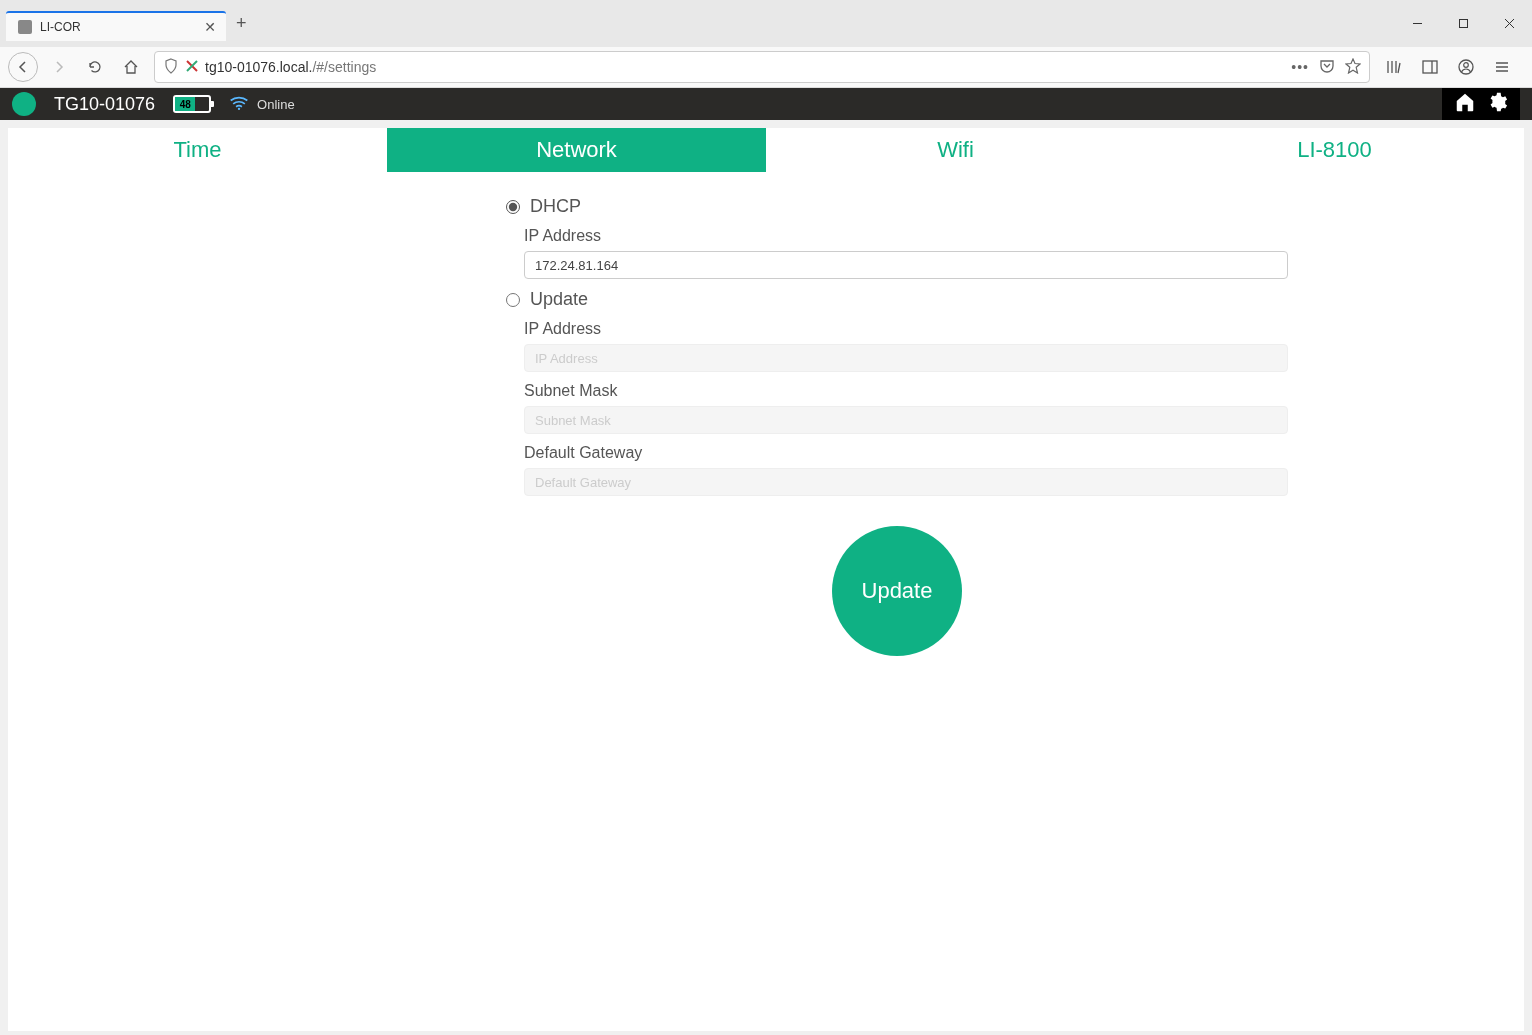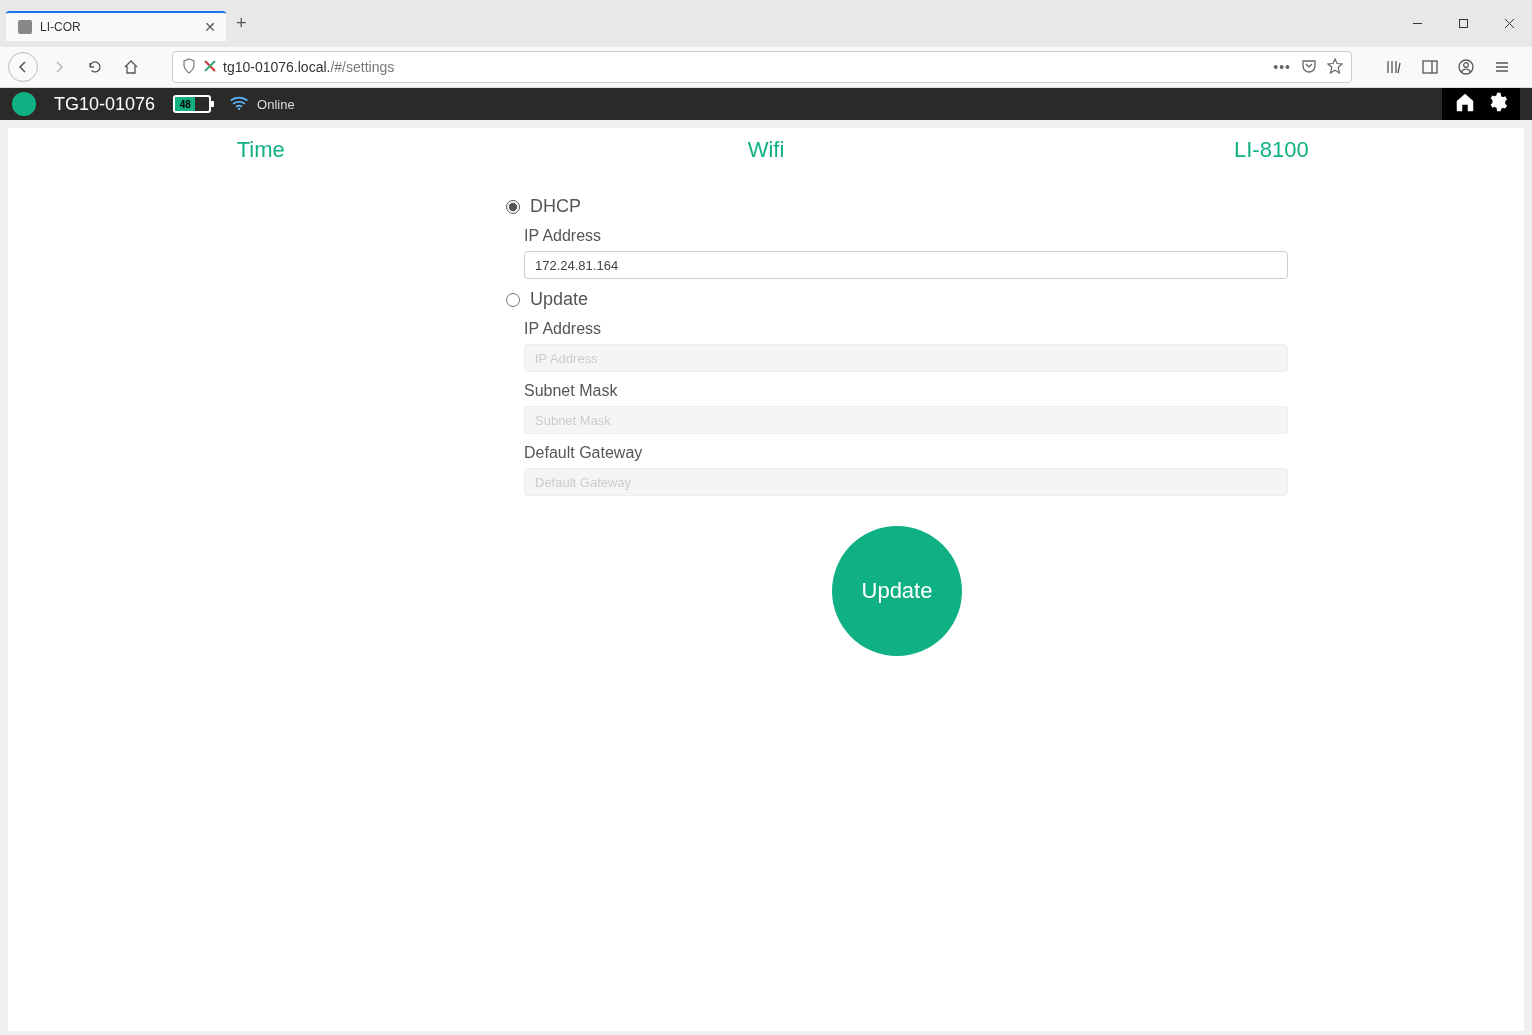--- a/index.html
+++ b/index.html
@@ -45,21 +45,21 @@
     width: 30px; height: 30px; display: flex; align-items: center; justify-content: center;
     color: #5a5a5a; border-radius: 4px; cursor: pointer; font-size: 16px;
   }
   .nav-btn.disabled { color: #bbb; }
   .nav-btn.back-circle {
     border: 1px solid #bbb; border-radius: 50%; width: 30px; height: 30px;
   }
   .url-bar {
     flex: 1; display: flex; align-items: center; gap: 6px;
     background: #fff; border: 1px solid #ccc; border-radius: 4px;
-    height: 32px; padding: 0 8px; margin: 0 20px; font-size: 14px; color: #555;
+    height: 32px; padding: 0 8px; margin: 0 2px; font-size: 14px; color: #555;
   }
   .url-bar .url-text { flex: 1; color: #777; }
   .url-bar .url-domain { color: #333; }
   .url-icons-right { margin-left: auto; display:flex; gap:10px; align-items:center; color:#666; }
   .chrome-right { display: flex; gap: 4px; align-items: center; padding-right: 6px; }
   .chrome-right .nav-btn { width: 32px; }
 
   
   .app-header {
     background: #2b2a28; color: #fff; height: 32px;
@@ -280,20 +280,21 @@
           <path d="M12 8a4 4 0 1 0 0 8 4 4 0 0 0 0-8zm9 4a7 7 0 0 0-.1-1.2l2.1-1.6-2-3.4-2.5 1a7 7 0 0 0-2-1.2L16 2h-4l-.5 2.6a7 7 0 0 0-2 1.2l-2.5-1-2 3.4 2.1 1.6A7 7 0 0 0 7 12c0 .4 0 .8.1 1.2L5 14.8l2 3.4 2.5-1a7 7 0 0 0 2 1.2L12 22h4l.5-2.6a7 7 0 0 0 2-1.2l2.5 1 2-3.4-2.1-1.6c.1-.4.1-.8.1-1.2z" fill="#fff"></path>
         </svg>
     </span>
   </div>
 </div>
 
 <div class="page-wrap">
   <div class="page-card">
     <div class="nav-tabs">
       <div class="nav-tab">Time</div>
+      <div class="nav-tab active">Network</div>
       <div class="nav-tab">Wifi</div>
       <div class="nav-tab">LI-8100</div>
     </div>
 
     <div class="form-area">
       <div class="form-inner">
         <label class="radio-row">
           <input type="radio" name="netmode" checked="" style="">
           <span>DHCP</span>
         </label>

